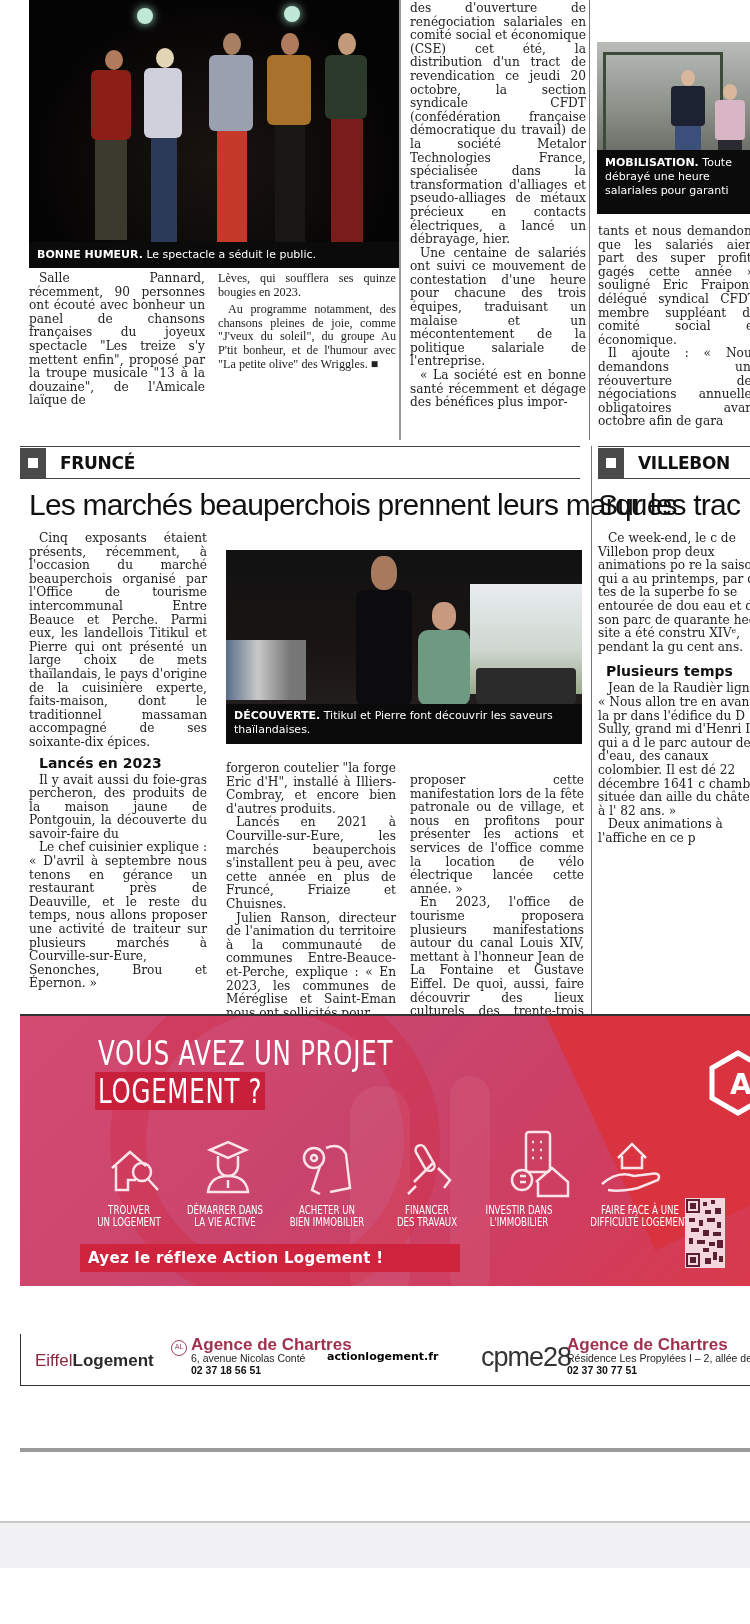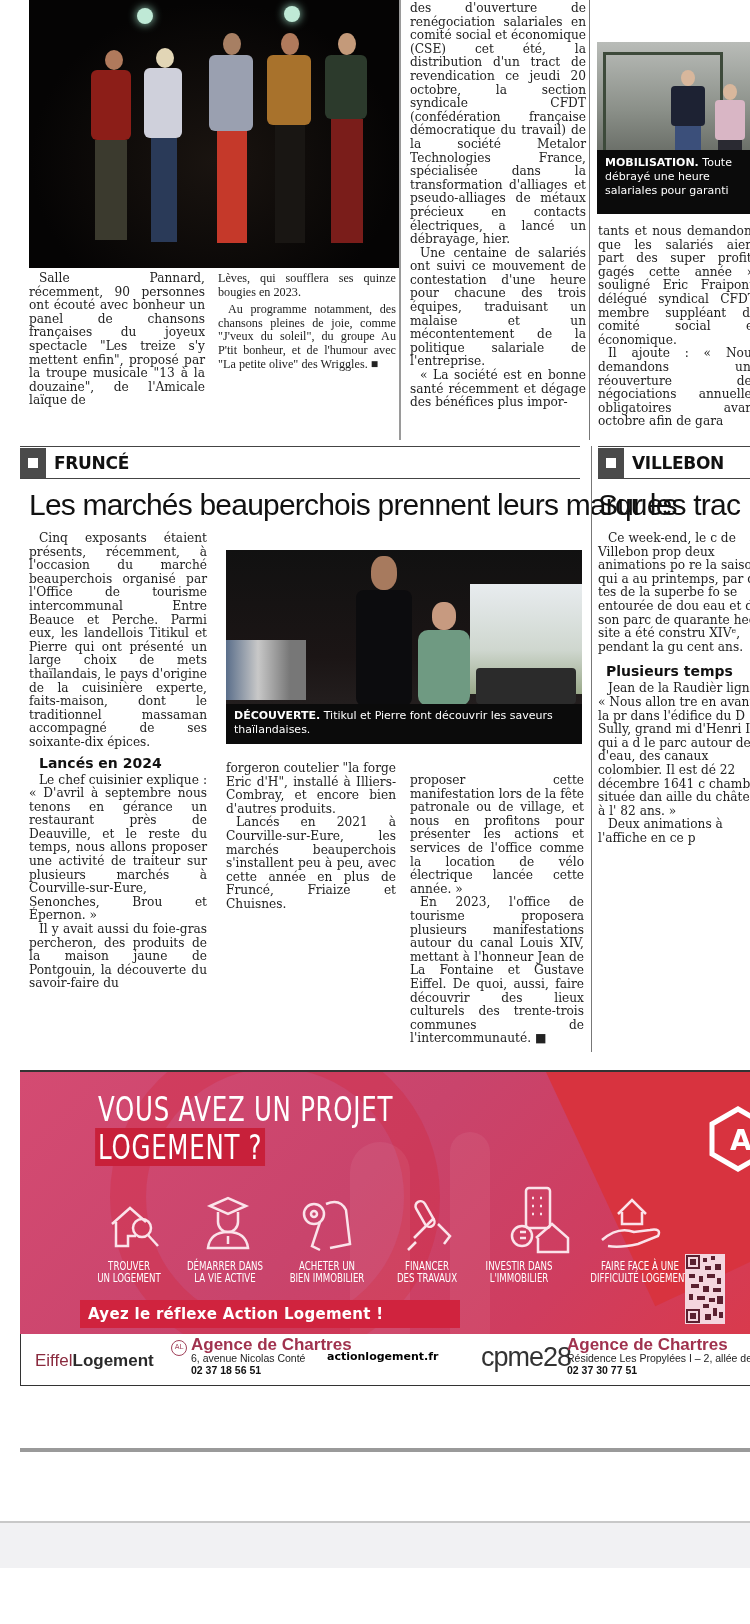--- a/index.html
+++ b/index.html
@@ -11,29 +11,29 @@
   .col p { text-indent: 10px; }
   .col p.noind { text-indent: 0; }
   .sub { font-family: "DejaVu Sans", sans-serif; font-weight: bold; font-size: 14px; line-height: 18px; color: #111; margin: 4px 0 2px 10px; }
 
   .photo { position: absolute; background: #0c0a09; overflow: hidden; }
   .caption { position: absolute; left: 0; right: 0; bottom: 0; background: #0b0b0b; color: #fff; font-family: "DejaVu Sans", sans-serif; font-size: 11px; line-height: 14px; padding: 3px 8px; }
   .caption b { font-weight: bold; }
 
   .vrule { position: absolute; width: 2px; background: #9a9a9a; }
 
-  .section-bar { position: absolute; height: 33px; border-top: 1.5px solid #444; border-bottom: 1.5px solid #444; display: flex; align-items: center; }
+  .section-bar { position: absolute; height: 33px; border-top: 1.5px solid #444; border-bottom: 1.5px solid #444; display: flex; align-items: center; gap: 6px; }
   .section-bar .sq { width: 26px; height: 30px; background: #4a4a4a; display: flex; align-items: center; justify-content: center; }
   .section-bar .sq i { display: block; width: 10px; height: 10px; background: #fff; }
   .section-bar .lbl { font-family: "DejaVu Sans", sans-serif; font-weight: bold; font-size: 17px; margin-left: 8px; color: #111; letter-spacing: -0.3px; }
 
   .headline { position: absolute; font-family: "Liberation Sans", sans-serif; font-size: 30px; line-height: 30px; color: #111; letter-spacing: -0.8px; white-space: nowrap; }
 
   
-  .ad { position: absolute; left: 20px; top: 1070px; width: 730px; height: 272px; background: linear-gradient(135deg, #d44b72 0%, #c9446c 45%, #cf3d5f 75%, #d93a4c 100%); overflow: hidden; border-top: 2px solid #333; }
+  .ad { position: absolute; left: 20px; top: 1014px; width: 730px; height: 272px; background: linear-gradient(135deg, #d44b72 0%, #c9446c 45%, #cf3d5f 75%, #d93a4c 100%); overflow: hidden; border-top: 2px solid #333; }
   .ad .blob1 { position: absolute; left: 90px; top: -40px; width: 330px; height: 330px; border-radius: 50%; border: 36px solid rgba(210,40,60,0.35); }
   .ad .blob2 { position: absolute; left: 330px; top: 70px; width: 60px; height: 220px; border-radius: 30px; background: rgba(255,255,255,0.06); }
   .ad .blob3 { position: absolute; left: 430px; top: 60px; width: 40px; height: 220px; border-radius: 20px; background: rgba(255,255,255,0.06); }
   .ad .wedge { position: absolute; right: -60px; top: -60px; width: 220px; height: 260px; background: #d8333f; transform: rotate(-25deg); }
   .ad .legal { position: absolute; left: 10px; top: 10px; width: 14px; height: 250px; font-family: "DejaVu Sans", sans-serif; font-size: 4px; color: rgba(255,255,255,0.6); writing-mode: vertical-rl; transform: rotate(180deg); overflow: hidden; }
   .ad .title { position: absolute; left: 78px; top: 18px; font-family: "DejaVu Sans", sans-serif; font-size: 34px; line-height: 38px; color: #fff; letter-spacing: 1px; transform: scaleX(0.72); transform-origin: left top; font-weight: normal; }
   .ad .title .l2 { background: #c8203a; padding: 0 4px; margin-left: -4px; display: inline-block; }
   .ad .logo-hex { position: absolute; right: -18px; top: 34px; width: 60px; height: 66px; }
   .ad .ilabel { position: absolute; top: 188px; width: 110px; text-align: center; font-family: "DejaVu Sans", sans-serif; font-size: 12px; line-height: 12px; color: #fff; transform: scaleX(0.72); }
   .ad .reflex { position: absolute; left: 60px; top: 228px; width: 380px; height: 28px; background: #d0233e; color: #fff; font-family: "DejaVu Sans", sans-serif; font-weight: bold; font-size: 15px; line-height: 28px; padding-left: 8px; letter-spacing: 0.3px; }
@@ -78,20 +78,24 @@
   <div class="abs" style="left:238px; top:33px; width:46px; height:210px;">
     <div style="width:18px;height:22px;border-radius:50%;background:#b07a5c;margin-left:14px;"></div>
     <div style="width:44px;height:70px;background:#a8722c;border-radius:6px;"></div>
     <div style="width:30px;height:118px;background:#191613;margin-left:8px;"></div>
   </div>
   <div class="abs" style="left:296px; top:33px; width:44px; height:210px;">
     <div style="width:18px;height:22px;border-radius:50%;background:#c49a7a;margin-left:13px;"></div>
     <div style="width:42px;height:64px;background:#2c3a2c;border-radius:6px;"></div>
     <div style="width:32px;height:124px;background:#7a1d1a;margin-left:6px;"></div>
   </div>
+  <div class="caption" style="height:26px; line-height:20px;">
+    <b>BONNE HUMEUR.</b>
+    <span>Le spectacle a séduit le public.</span>
+  </div>
 </div>
 
 <div class="col" style="left:29px; top:272px; width:176px;">
   <p>Salle Pannard, récemment, 90 personnes ont écouté avec bonheur un panel de chansons françaises du joyeux spectacle "Les treize s'y mettent enfin", proposé par la troupe musicale "13 à la douzaine", de l'Amicale laïque de</p>
 </div>
 <div class="col" style="left:218px; top:272px; width:178px;font-family:Liberation Serif, serif;">
   <p class="noind">Lèves, qui soufflera ses quinze bougies en 2023.</p>
   <p style="margin-top:4px;">Au programme notamment, des chansons pleines de joie, comme "J'veux du soleil", du groupe Au P'tit bonheur, et de l'humour avec "La petite olive" des Wriggles. ■</p>
 </div>
 
@@ -130,23 +134,23 @@
 <div class="section-bar" style="left:20px; top:446px; width:560px;">
   <div class="sq">
       <i></i>
     </div>
   <span class="lbl">FRUNCÉ</span>
 </div>
 <div class="headline" style="left:29px; top:490px;">Les marchés beauperchois prennent leurs marques</div>
 
 <div class="col" style="left:29px; top:532px; width:178px;">
   <p>Cinq exposants étaient présents, récemment, à l'occasion du marché beauperchois organisé par l'Office de tourisme intercommunal Entre Beauce et Perche. Parmi eux, les landellois Titikul et Pierre qui ont présenté un large choix de mets thaïlandais, le pays d'origine de la cuisinière experte, faits-maison, dont le traditionnel massaman accompagné de ses soixante-dix épices.</p>
-  <div class="sub">Lancés en 2024</div>
+  <div class="sub">Lancés en 2023</div>
+  <p>Il y avait aussi du foie-gras percheron, des produits de la maison jaune de Pontgouin, la découverte du savoir-faire du</p>
   <p>Le chef cuisinier explique : « D'avril à septembre nous tenons en gérance un restaurant près de Deauville, et le reste du temps, nous allons proposer une activité de traiteur sur plusieurs marchés à Courville-sur-Eure, Senonches, Brou et Épernon. »</p>
-  <p>Il y avait aussi du foie-gras percheron, des produits de la maison jaune de Pontgouin, la découverte du savoir-faire du</p>
 </div>
 
 <div class="photo" style="left:226px; top:550px; width:356px; height:194px; background: linear-gradient(180deg, #111 0%, #1b1515 55%, #2a2626 100%);">
   <div class="abs" style="left:244px; top:34px; width:112px; height:110px; background: linear-gradient(180deg, #e8ecef 0%, #cfd7cf 60%, #9aa98a 100%);"></div>
   <div class="abs" style="left:0; top:90px; width:80px; height:60px; background: linear-gradient(90deg,#5a6e8a,#c8c8c8 40%,#777 80%);"></div>
   <div class="abs" style="left:130px; top:6px; width:56px; height:150px;">
     <div style="width:26px;height:34px;border-radius:45%;background:#a77a5e;margin-left:15px;"></div>
     <div style="width:56px;height:116px;background:#0c0c0e;border-radius:8px;"></div>
   </div>
   <div class="abs" style="left:192px; top:52px; width:52px; height:104px;">
@@ -156,20 +160,21 @@
   <div class="abs" style="left:250px; top:118px; width:100px; height:36px; background:#2b2b2b; border-radius:4px;"></div>
   <div class="caption" style="height:40px; padding-top:5px;">
     <b>DÉCOUVERTE.</b>
     <span>Titikul et Pierre font découvrir les saveurs thaïlandaises.</span>
   </div>
 </div>
 
 <div class="col" style="left:226px; top:762px; width:170px;">
   <p class="noind">forgeron coutelier "la forge Eric d'H", installé à Illiers-Combray, et encore bien d'autres produits.</p>
   <p>Lancés en 2021 à Courville-sur-Eure, les marchés beauperchois s'installent peu à peu, avec cette année en plus de Fruncé, Friaize et Chuisnes.</p>
+  <p>Julien Ranson, directeur de l'animation du territoire à la communauté de communes Entre-Beauce-et-Perche, explique : « En 2023, les communes de Méréglise et Saint-Eman nous ont sollicités pour</p>
 </div>
 <div class="col" style="left:410px; top:762px; width:174px;margin-top:12px;">
   <p class="noind">proposer cette manifestation lors de la fête patronale ou de village, et nous en profitons pour présenter les actions et services de l'office comme la location de vélo électrique lancée cette année. »</p>
   <p>En 2023, l'office de tourisme proposera plusieurs manifestations autour du canal Louis XIV, mettant à l'honneur Jean de La Fontaine et Gustave Eiffel. De quoi, aussi, faire découvrir des lieux culturels des trente-trois communes de l'intercommunauté. ■</p>
 </div>
 
 <div class="vrule" style="left:591px; top:446px; height:606px; width:1px; background:#777;"></div>
 
 <div class="section-bar" style="left:598px; top:446px; width:160px; border-right:none;">
   <div class="sq">

